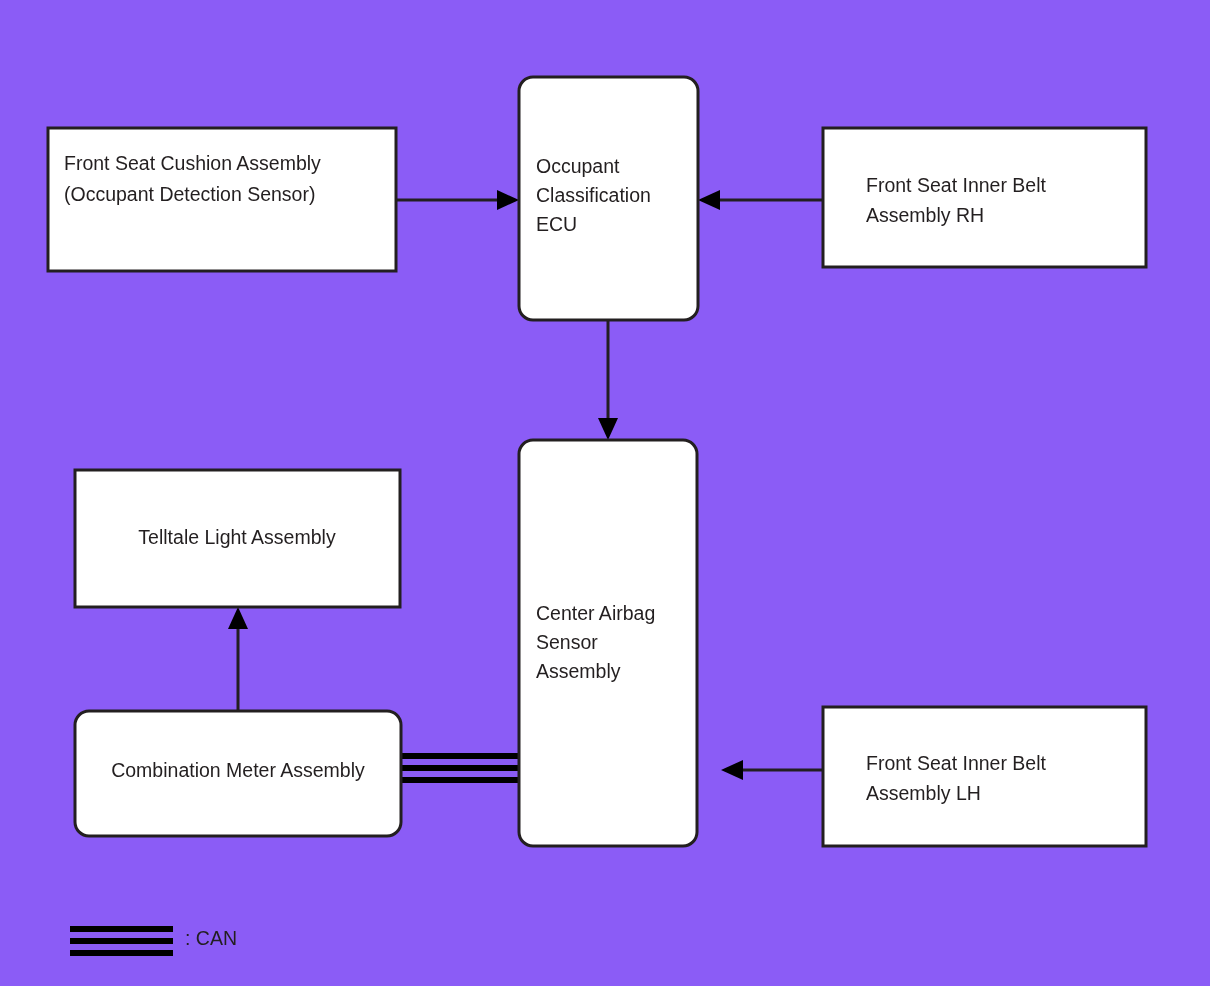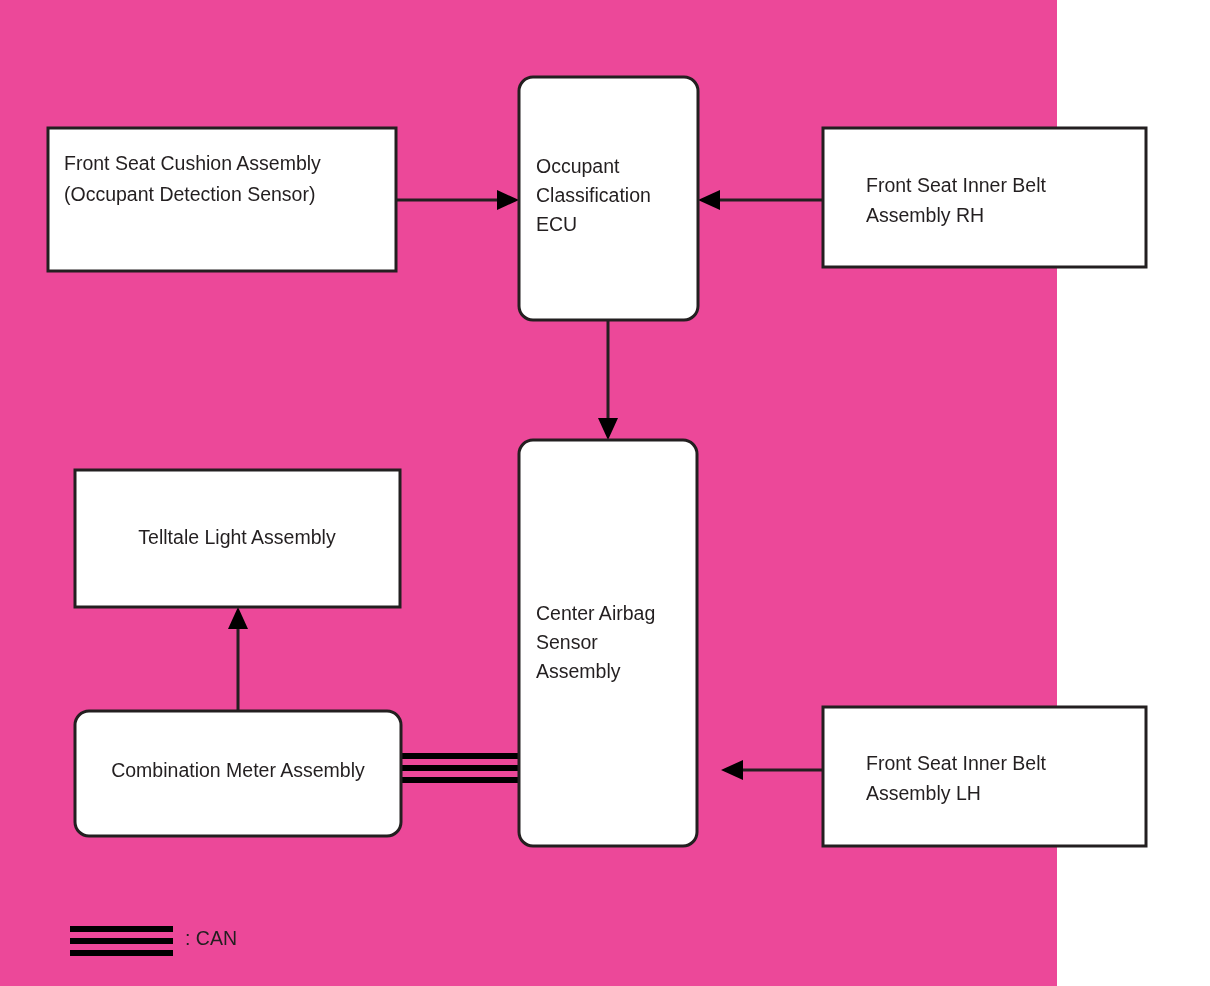--- a/index.html
+++ b/index.html
@@ -9,23 +9,23 @@
     background: #ffffff;
   }
   body {
     width: 1210px;
     height: 986px;
     font-family: "Liberation Sans", sans-serif;
     overflow: hidden;
   }
   #diagram-root {
     position: relative;
-    width: 1057px;
+    width: 1210px;
     height: 986px;
-    background: #ec4899;
+    background: #8b5cf6;
   }
   svg.diagram-canvas {
     display: block;
     width: 1210px;
     height: 986px;
   }
   .node-box {
     fill: #ffffff;
     stroke: #231f20;
     stroke-width: 3;

